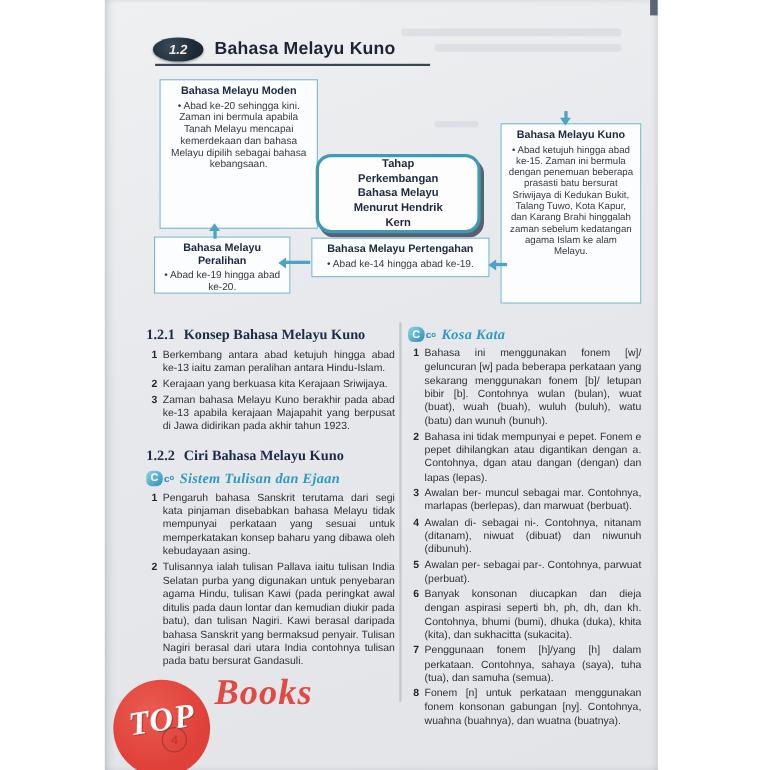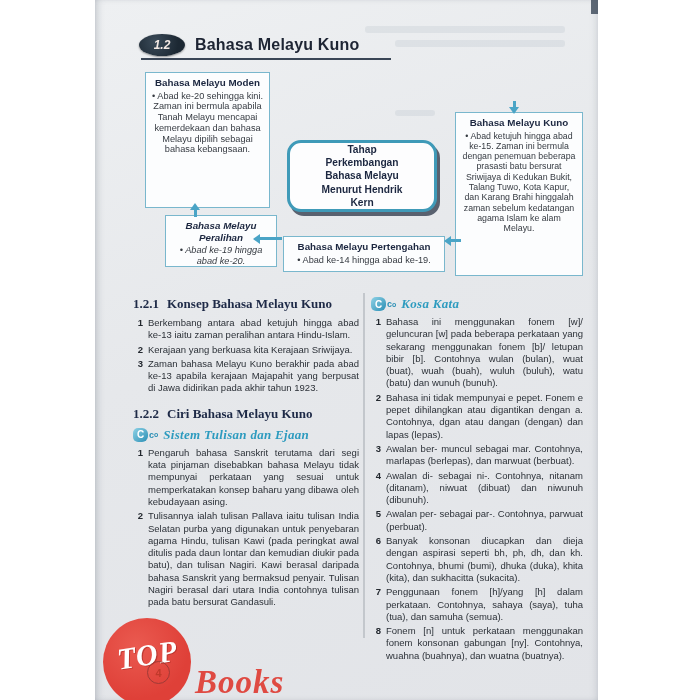--- a/index.html
+++ b/index.html
@@ -81,21 +81,21 @@
     position:absolute;left:8px;top:618px;width:88px;height:88px;border-radius:50%;
     background:radial-gradient(circle at 38% 32%,#ea5a50,#df4038 65%);
     display:flex;align-items:center;justify-content:center;
   }
   .logo-top{
     font-family:"Liberation Serif", serif;font-weight:bold;font-style:italic;
     font-size:30px;color:#ffffff;transform:rotate(-9deg);letter-spacing:1px;
     text-shadow:1px 1px 0 rgba(150,30,25,.5);margin-top:-14px;
   }
   .logo-books{
-    position:absolute;left:100px;top:664px;
+    position:absolute;left:100px;top:612px;
     font-family:"Liberation Serif", serif;font-weight:bold;font-style:italic;
     font-size:33px;color:#df4a42;letter-spacing:1px;
   }
   .pg-badge{
     position:absolute;left:52px;top:661px;width:23px;height:23px;border-radius:50%;
     border:1.5px solid #a03a36;color:#c0392b;font-weight:bold;font-size:11px;
     display:flex;align-items:center;justify-content:center;z-index:5;box-sizing:border-box;
   }
 </style>
 </head>
@@ -105,41 +105,41 @@
   <div class="corner-strip"></div>
 
   <div class="bleed" style="left:270px;top:26px;width:200px;height:7px;"></div>
   <div class="bleed" style="left:300px;top:40px;width:170px;height:7px;"></div>
   <div class="bleed" style="left:300px;top:110px;width:40px;height:6px;"></div>
 
   <div class="hdr-badge">1.2</div>
   <div class="hdr-title">Bahasa Melayu Kuno</div>
   <div class="hdr-rule"></div>
 
-  <div class="fbox" style="left:50px;top:72px;width:125px;height:136px;">
+  <div class="fbox" style="left:50px;top:72px;width:144px;height:136px;">
     <div class="btitle">Bahasa Melayu Moden</div>
     <div class="bbody">Abad ke-20 sehingga kini. Zaman ini bermula apabila Tanah Melayu mencapai kemerdekaan dan bahasa Melayu dipilih sebagai bahasa kebangsaan.</div>
   </div>
 
 
   <div class="fbox" style="left:360px;top:112px;width:128px;height:164px;font-size:8.8px;">
     <div class="btitle">Bahasa Melayu Kuno</div>
     <div class="bbody">Abad ketujuh hingga abad ke-15. Zaman ini bermula dengan penemuan beberapa prasasti batu bersurat Sriwijaya di Kedukan Bukit, Talang Tuwo, Kota Kapur, dan Karang Brahi hinggalah zaman sebelum kedatangan agama Islam ke alam Melayu.</div>
   </div>
 
   <div class="centerbox" style="left:192px;top:140px;width:150px;height:72px;">
     <div class="ctitle">Tahap Perkembangan Bahasa Melayu Menurut Hendrik Kern</div>
   </div>
 
-  <div class="fbox" style="left:188px;top:236px;width:162px;height:36px;">
+  <div class="fbox" style="left:188px;top:216px;width:162px;height:36px;">
     <div class="btitle">Bahasa Melayu Pertengahan</div>
     <div class="bbody">Abad ke-14 hingga abad ke-19.</div>
   </div>
 
-  <div class="fbox" style="left:70px;top:215px;width:112px;height:52px;font-style:italic;">
+  <div class="fbox" style="left:45px;top:215px;width:124px;height:52px;">
     <div class="btitle">Bahasa Melayu Peralihan</div>
     <div class="bbody">Abad ke-19 hingga abad ke-20.</div>
   </div>
 
   <div class="arrow">
     <div class="stem" style="left:418px;top:101px;width:3px;height:7px;"></div>
     <div class="head down" style="left:414px;top:107px;"></div>
   </div>
   <div class="arrow">
     <div class="stem" style="left:99px;top:209px;width:3px;height:8px;"></div>

